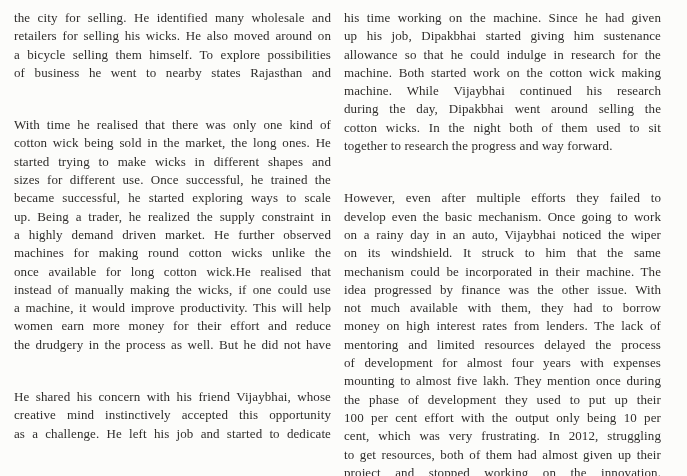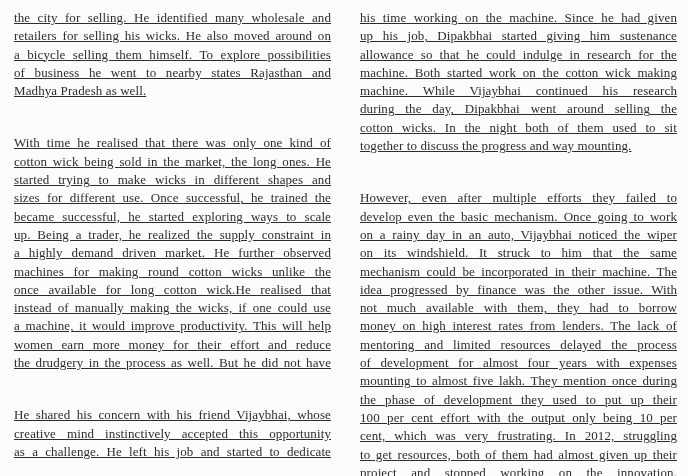--- a/index.html
+++ b/index.html
@@ -11,22 +11,21 @@
     height: 476px;
     overflow: hidden;
     font-family: "Liberation Serif", "DejaVu Serif", serif;
   }
   .page {
     box-sizing: border-box;
     width: 687px;
     height: 476px;
     padding: 9px 18px 0 14px;
     display: flex;
-    gap: 29px;
-    text-decoration: underline;
+    gap: 13px;
   }
   .column {
     width: 317px;
     flex: 0 0 317px;
   }
   .para + .para {
     margin-top: 34px;
   }
   .line {
     font-size: 13px;
@@ -43,21 +42,20 @@
 </head>
 <body style="background: rgb(252, 252, 250); color: rgb(47, 45, 43);">
 
 <div class="page" id="columns-root">
     <div class="column">
       <div class="para">
         <div class="line">the city for selling. He identified many wholesale and</div>
         <div class="line">retailers for selling his wicks. He also moved around on</div>
         <div class="line">a bicycle selling them himself. To explore possibilities</div>
         <div class="line">of business he went to nearby states Rajasthan and</div>
-        <div class="line end">Madhya Pradesh as well.</div>
       </div>
       <div class="para">
         <div class="line">With time he realised that there was only one kind of</div>
         <div class="line">cotton wick being sold in the market, the long ones. He</div>
         <div class="line">started trying to make wicks in different shapes and</div>
         <div class="line">sizes for different use. Once successful, he trained the</div>
         <div class="line">became successful, he started exploring ways to scale</div>
         <div class="line">up. Being a trader, he realized the supply constraint in</div>
         <div class="line">a highly demand driven market. He further observed</div>
         <div class="line">machines for making round cotton wicks unlike the</div>
@@ -75,21 +73,21 @@
     </div>
     <div class="column">
       <div class="para">
         <div class="line">his time working on the machine. Since he had given</div>
         <div class="line">up his job, Dipakbhai started giving him sustenance</div>
         <div class="line">allowance so that he could indulge in research for the</div>
         <div class="line">machine. Both started work on the cotton wick making</div>
         <div class="line">machine. While Vijaybhai continued his research</div>
         <div class="line">during the day, Dipakbhai went around selling the</div>
         <div class="line">cotton wicks. In the night both of them used to sit</div>
-        <div class="line end">together to discuss the progress and way mounting.</div>
+        <div class="line end">together to research the progress and way forward.</div>
       </div>
       <div class="para">
         <div class="line">However, even after multiple efforts they failed to</div>
         <div class="line">develop even the basic mechanism. Once going to work</div>
         <div class="line">on a rainy day in an auto, Vijaybhai noticed the wiper</div>
         <div class="line">on its windshield. It struck to him that the same</div>
         <div class="line">mechanism could be incorporated in their machine. The</div>
         <div class="line">idea progressed by finance was the other issue. With</div>
         <div class="line">not much available with them, they had to borrow</div>
         <div class="line">money on high interest rates from lenders. The lack of</div>

